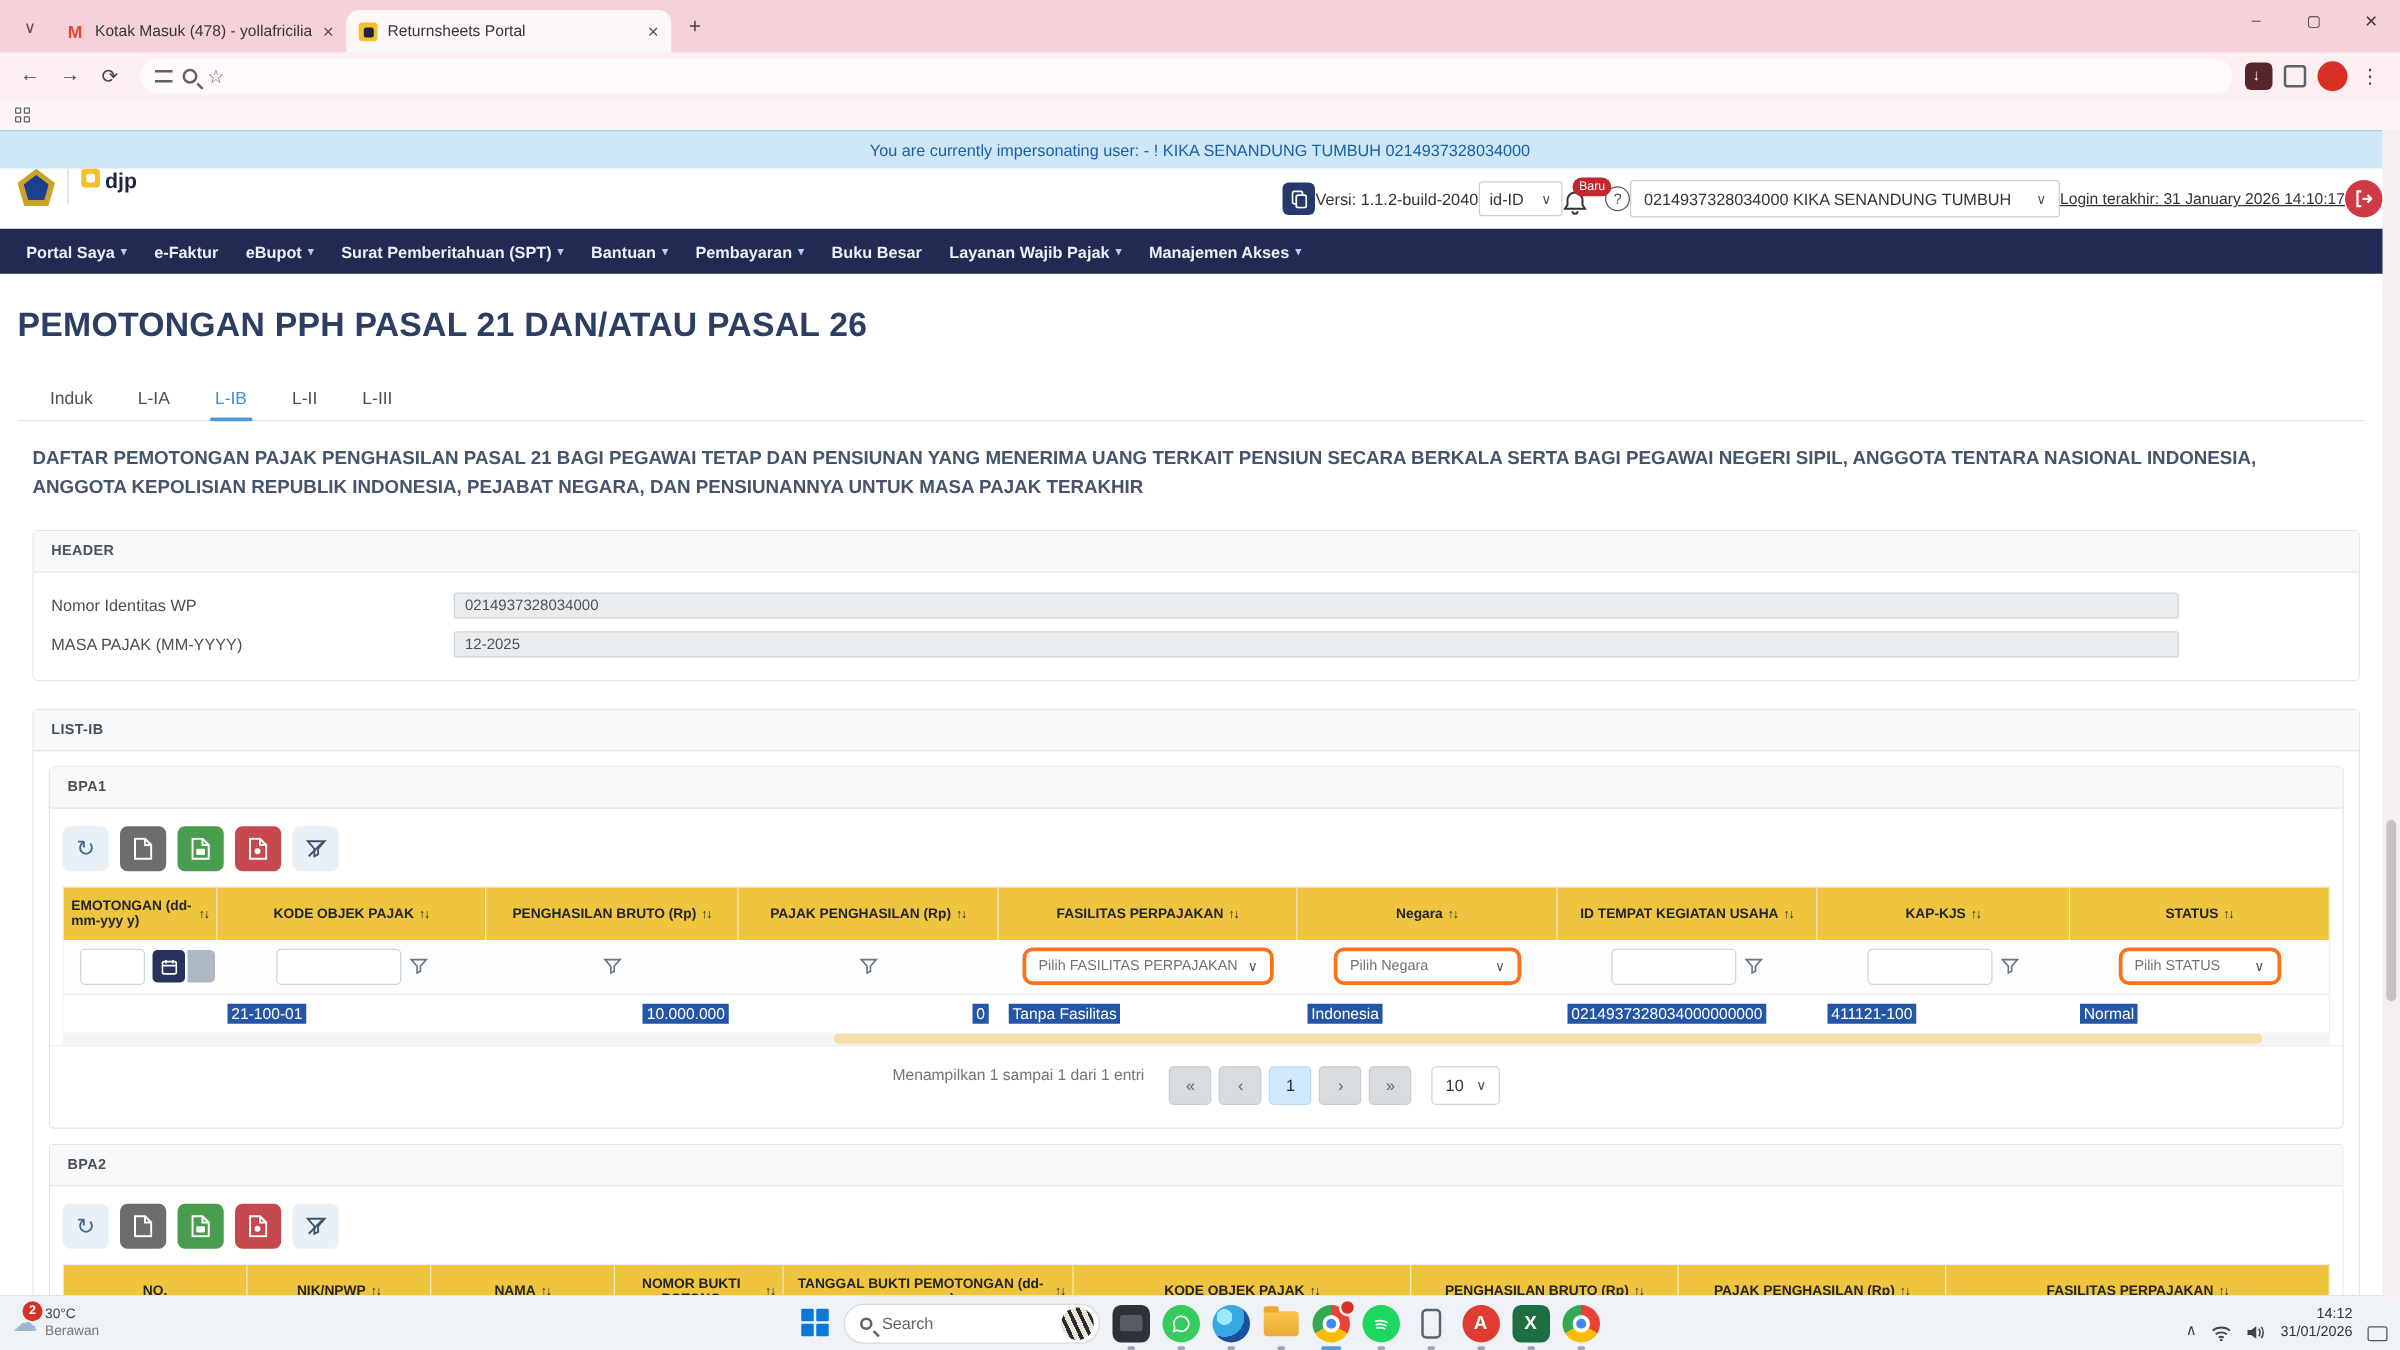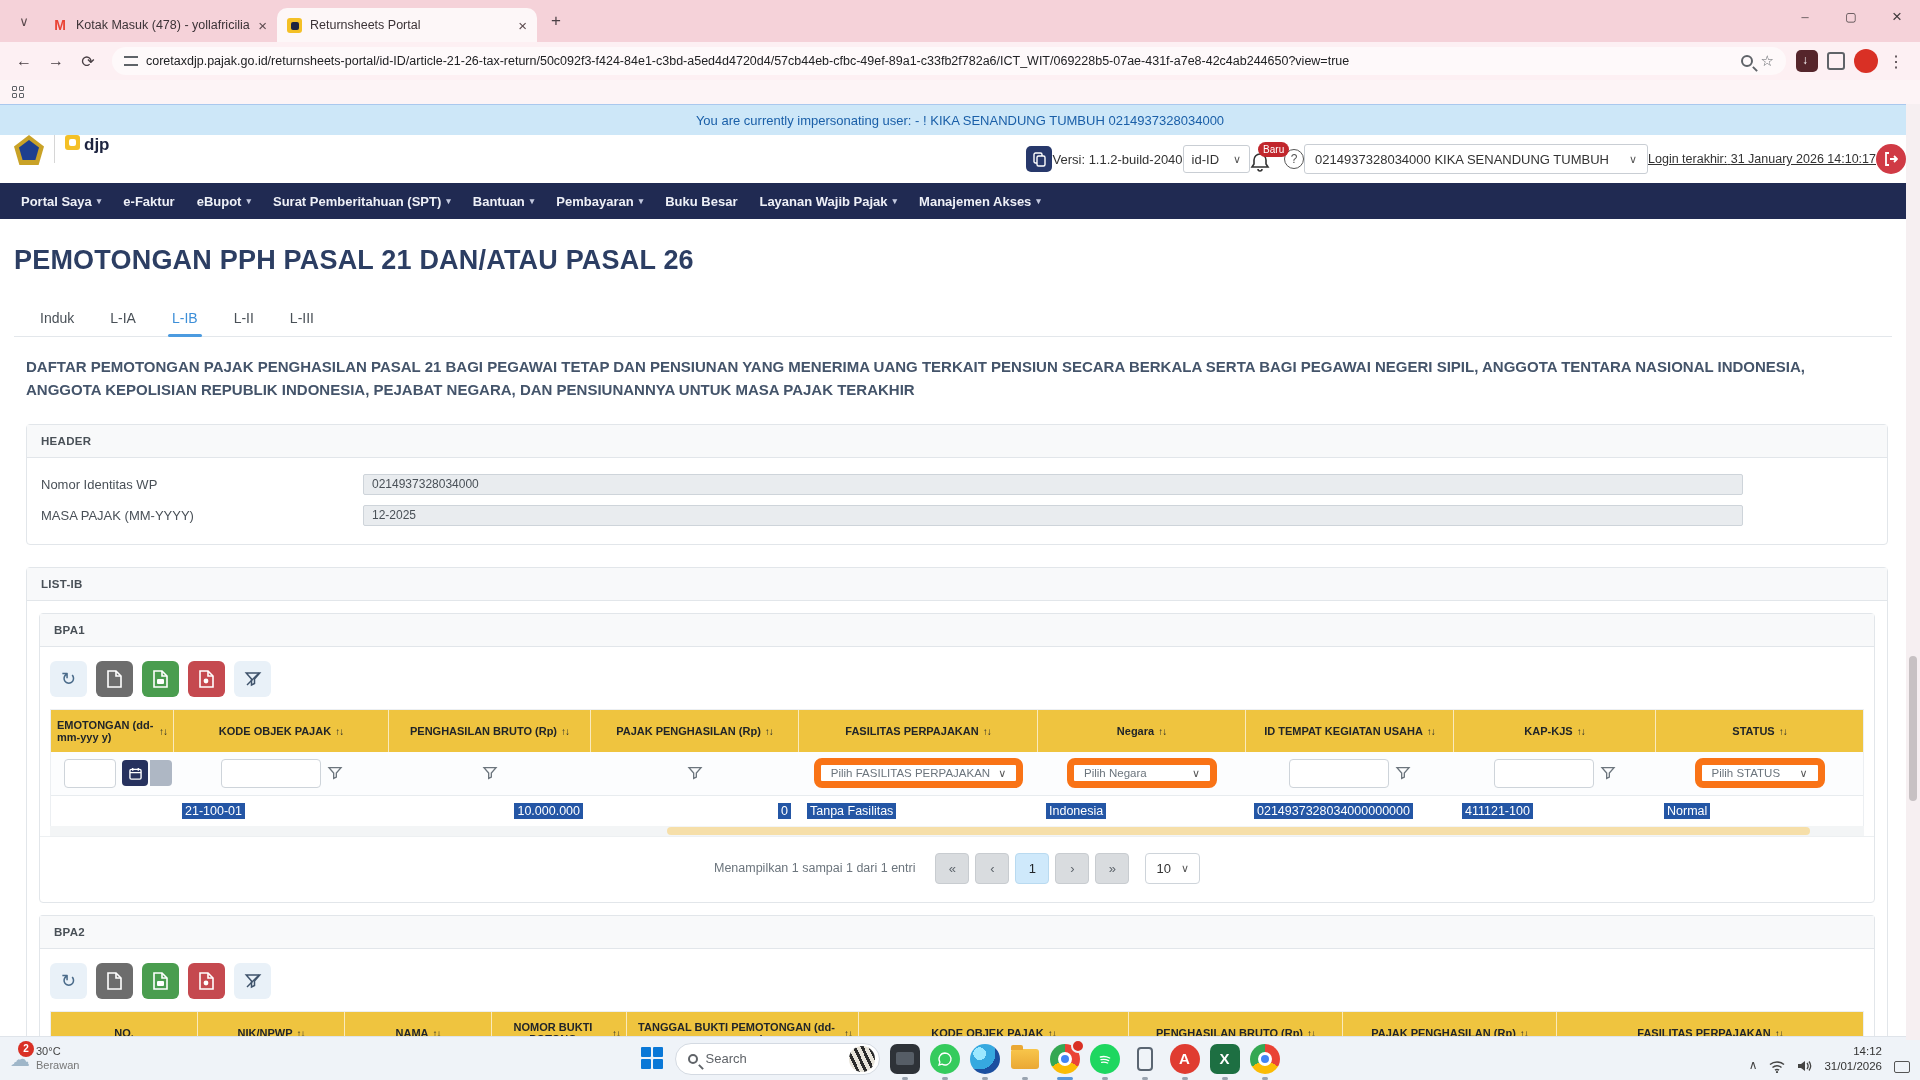--- a/index.html
+++ b/index.html
@@ -102,29 +102,29 @@
   .trow { display:flex; }
   .th { background:#efc43f; color:#212529; font-size:11px; font-weight:bold; min-height:42px; display:flex; align-items:center; justify-content:center; text-align:center; gap:4px; padding:4px 6px; border-right:1px solid rgba(255,255,255,.65); overflow:hidden; }
   .sort::after { content:"↑↓"; letter-spacing:-1px; font-size:10px; font-weight:normal; }
   .w1{width:123px;} .w2{width:215px;} .w3{width:202px;} .w4{width:208px;} .w5{width:239px;} .w6{width:208px;} .w7{width:208px;} .w8{width:202px;} .w9{flex:1;}
   .v1{width:147px;} .v2{width:147px;} .v3{width:147px;} .v4{width:135px;} .v5{width:232px;} .v6{width:270px;} .v7{width:214px;} .v8{width:214px;} .v9{flex:1;}
   .fcell { min-height:44px; background:#fcfdfe; border-bottom:1px solid #e8ecef; display:flex; align-items:center; justify-content:center; gap:6px; padding:0 8px; }
   .f-inp { width:100px; height:29px; background:#fff; border:1px solid #ced4da; border-radius:4px; }
   .funnel { width:16px; height:16px; color:#6c757d; }
   .cal-btn { width:26px; height:26px; background:#27325e; border-radius:4px; display:flex; align-items:center; justify-content:center; flex:none; }
   .gray-btn { width:22px; height:26px; background:#9aa5b5; border-radius:0 4px 4px 0; flex:none; margin-left:-4px; opacity:.8; }
-  .fselect { height:30px; border:7px solid #f97316; border-radius:8px; background:#fff; display:flex; align-items:center; justify-content:space-between; font-size:11.5px; color:#6c757d; padding:0 10px; gap:8px; min-width:150px; }
+  .fselect { height:30px; border:3px solid #f97316; border-radius:8px; background:#fff; display:flex; align-items:center; justify-content:space-between; font-size:11.5px; color:#6c757d; padding:0 10px; gap:8px; min-width:150px; }
   .fselect::after { content:"∨"; font-size:11px; color:#555; }
   .dcell { min-height:30px; background:#fff; display:flex; align-items:center; padding:0 8px; font-size:12.5px; }
   .dcell.r { justify-content:flex-end; }
   .sel { background:#2456a5; color:#fff; padding:1px 3px; }
   .hscroll { height:10px; background:#f3f5f6; margin:0 10px; position:relative; }
   .h-thumb { position:absolute; left:34%; right:3%; top:1px; height:8px; border-radius:4px; background:#f6dfa9; }
 
-  .pag-row { display:flex; align-items:center; justify-content:center; gap:6px; padding:16px 0 18px; border-top:1px solid #edf0f2; margin-top:0; }
+  .pag-row { display:flex; align-items:flex-start; justify-content:center; gap:6px; padding:16px 0 18px; border-top:1px solid #edf0f2; margin-top:0; }
   .pag-info { font-size:12.5px; color:#6c757d; margin-right:14px; }
   .pbtn { min-width:34px; height:31px; background:#d9dcdf; border:1px solid #c8ccd0; border-radius:4px; display:flex; align-items:center; justify-content:center; font-size:13px; color:#5d646b; }
   .pbtn.cur { background:#cfe9fb; border-color:#b9daf0; color:#212529; }
   .psize { height:31px; background:#fff; border:1px solid #ced4da; border-radius:4px; display:flex; align-items:center; gap:10px; padding:0 10px; font-size:13px; color:#333; margin-left:10px; }
   .psize::after { content:"∨"; font-size:11px; color:#555; }
 
   
   .taskbar { position:absolute; left:0; bottom:0; width:1920px; height:44px; background:#eff3f8; border-top:1px solid #dfe4ea; display:flex; align-items:center; }
   .weather { display:flex; align-items:center; gap:6px; padding-left:10px; width:330px; position:relative; }
   .cloud { font-size:20px; color:#9fb6c9; }
@@ -186,21 +186,20 @@
     <div class="win-btn win-close"></div>
   </div>
 </div>
 
 <div class="toolbar">
   <div class="nav-btn">←</div>
   <div class="nav-btn">→</div>
   <div class="nav-btn">⟳</div>
   <div class="omnibox">
     <span class="tune-ic"></span>
-    <span class="url-text">coretaxdjp.pajak.go.id/returnsheets-portal/id-ID/article-21-26-tax-return/50c092f3-f424-84e1-c3bd-a5ed4d4720d4/57cb44eb-cfbc-49ef-89a1-c33fb2f782a6/ICT_WIT/069228b5-07ae-431f-a7e8-42c4ab244650?view=true</span>
     <span class="lens-ic"></span>
     <span class="star-ic"></span>
   </div>
   <div class="ext-dark"></div>
   <div class="nav-btn">
       <span class="puzzle-ic"></span>
     </div>
   <div class="avatar-red"></div>
   <div class="nav-btn kebab-ic"></div>
 </div>

